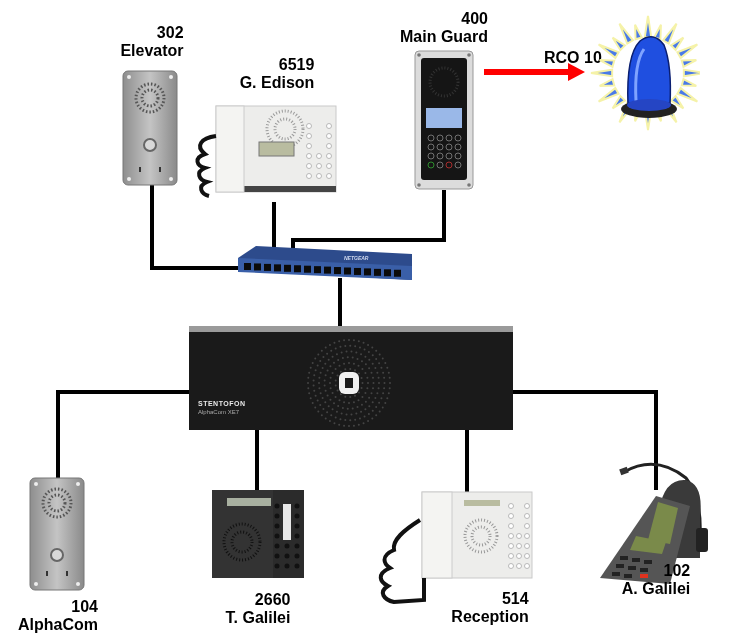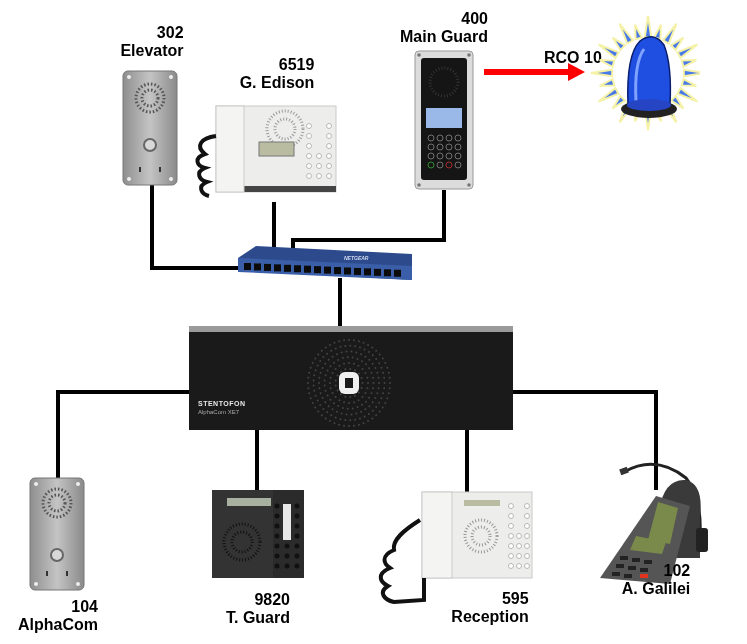--- a/index.html
+++ b/index.html
@@ -467,22 +467,22 @@
       <circle cx="67" cy="68" r="2.5"></circle>
         <circle cx="77" cy="68" r="2.5"></circle>
         <circle cx="87" cy="68" r="2.5"></circle>
       <circle cx="67" cy="78" r="2.5"></circle>
         <circle cx="77" cy="78" r="2.5"></circle>
         <circle cx="87" cy="78" r="2.5"></circle>
     </g>
   </svg>
 </div>
 <div class="label" style="left:258px;top:591px;">
-  <div>9820</div>
-  <div>T. Guard</div>
+  <div>2660</div>
+  <div>T. Galilei</div>
 </div>
 
 <div class="dev" style="left:374px;top:490px;">
   <svg width="160" height="120">
     <rect x="48" y="2" width="110" height="86" fill="#ededeb" stroke="#c9c9c9"></rect>
     <rect x="48" y="2" width="30" height="86" fill="#f4f4f2" stroke="#ccc"></rect>
     <rect x="90" y="10" width="36" height="6" fill="#b9bca0"></rect>
     <circle cx="107" cy="46" r="16" fill="none" stroke="#999" stroke-width="3" stroke-dasharray="1 2"></circle>
     <circle cx="107" cy="46" r="9" fill="none" stroke="#999" stroke-width="3" stroke-dasharray="1 2"></circle>
     <g fill="#fff" stroke="#aaa" stroke-width="0.8">
@@ -502,21 +502,21 @@
         <circle cx="145" cy="66" r="2.5"></circle>
         <circle cx="153" cy="66" r="2.5"></circle>
       <circle cx="137" cy="76" r="2.5"></circle>
         <circle cx="145" cy="76" r="2.5"></circle>
         <circle cx="153" cy="76" r="2.5"></circle>
     </g>
     <path d="M46 30 C30 40 18 50 20 60 C6 66 10 74 16 78 C2 84 6 92 14 96 C4 102 10 110 20 112 L50 110 L50 88" fill="none" stroke="#111" stroke-width="4"></path>
   </svg>
 </div>
 <div class="label" style="left:490px;top:590px;">
-  <div>595</div>
+  <div>514</div>
   <div>Reception</div>
 </div>
 
 <div class="dev" style="left:596px;top:458px;">
   <svg width="120" height="130">
     <path d="M28 14 Q60 -4 90 20 Q106 40 104 78" fill="none" stroke="#222" stroke-width="3"></path>
     <rect x="24" y="10" width="8" height="6" fill="#333" transform="rotate(-20 28 13)"></rect>
     <path d="M62 60 Q66 20 90 22 Q108 26 104 60 L104 100 L70 100 Z" fill="#3a3a3a"></path>
     <rect x="100" y="70" width="12" height="24" rx="3" fill="#222"></rect>
     <polygon points="60,38 94,48 74,126 4,120" fill="#555"></polygon>

